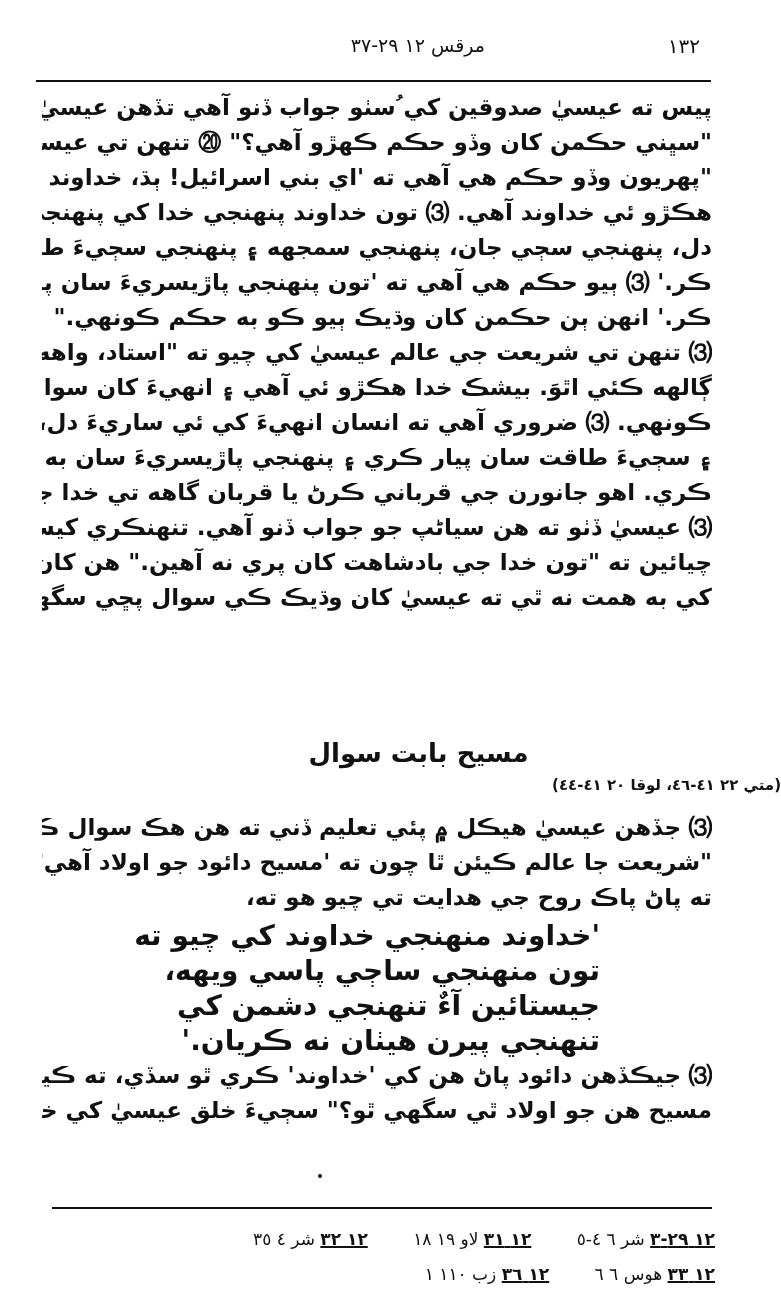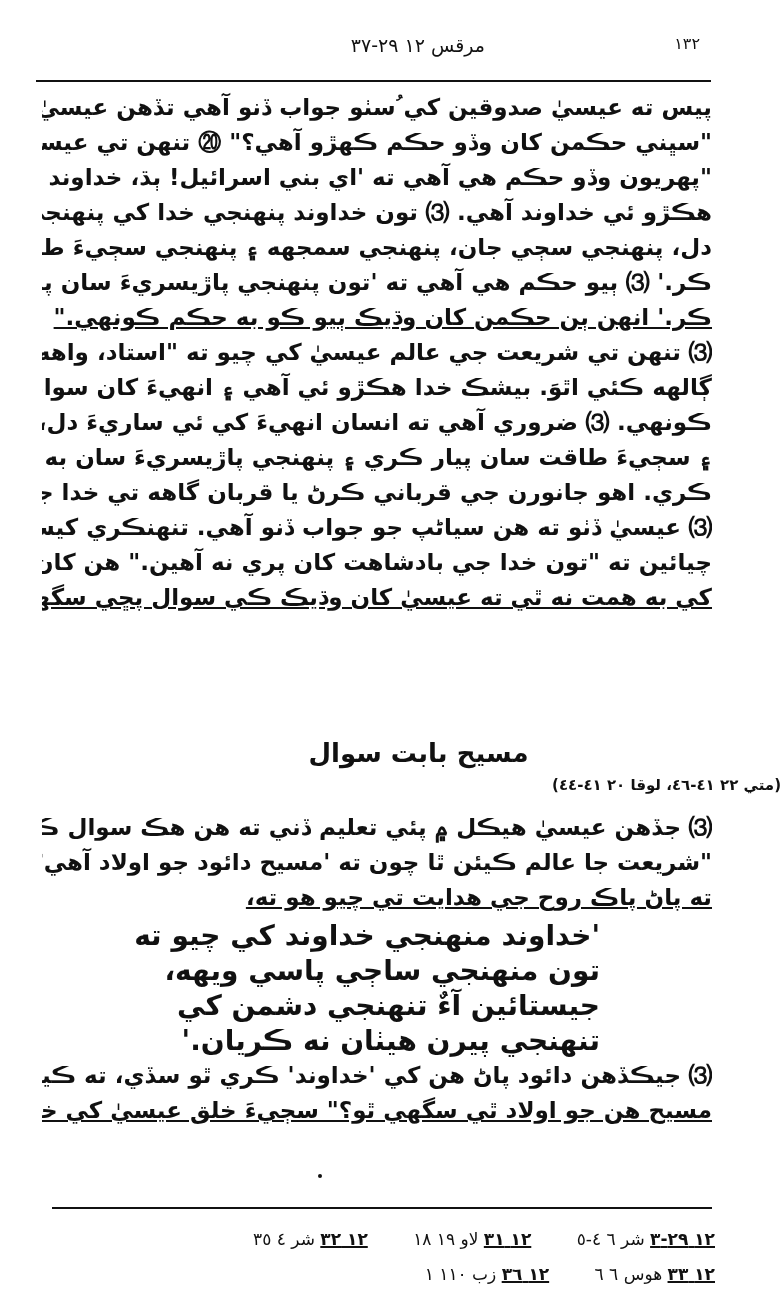--- a/index.html
+++ b/index.html
@@ -2,30 +2,30 @@
 <html><head>
 <meta charset="utf-8">
 <style>
   html, body { margin: 0; padding: 0; background: #ffffff; }
   body {
     width: 781px; height: 1305px; position: relative; overflow: hidden;
     font-family: "DejaVu Sans", sans-serif; color: #111;
   }
   .page { position: absolute; left: 0; top: 0; width: 781px; height: 1305px; }
   .header { position: absolute; top: 30px; left: 40px; width: 670px; height: 40px; direction: rtl; }
-  .page-num { position: absolute; right: 10px; top: 4px; font-size: 16px; margin-left: 14px; }
+  .page-num { position: absolute; right: 10px; top: 4px; font-size: 20px; margin-left: 14px; }
   .running-head { position: absolute; right: 225px; top: 4px; font-size: 19px; }
   .rule-top { position: absolute; left: 36px; top: 80px; width: 675px; height: 2px; background: #111; }
   .body-text {
     position: absolute; top: 90px; left: 42px; width: 670px;
     direction: rtl; text-align: justify; font-size: 23px; line-height: 35px;
     font-weight: bold;
   }
   .line { display: block; white-space: nowrap; overflow: hidden; height: 35px; text-align-last: justify; }
-  .line.last { text-align-last: right; text-decoration: underline; }
+  .line.last { text-align-last: right; }
   .section-title { position: absolute; top: 738px; left: 0; width: 781px; text-align: center; direction: rtl; font-size: 26px; font-weight: bold; margin-left: 28px; }
   .section-refs { position: absolute; top: 776px; left: 0; width: 781px; direction: rtl; font-size: 15px; font-weight: bold; }
   .body2 { top: 810px; }
   .poem { position: absolute; top: 918px; left: 300px; width: 300px; direction: rtl; font-size: 28px; line-height: 35px; font-weight: bold; }
   .poem .pline { display: block; white-space: nowrap; height: 35px; }
   .body3 { top: 1058px; }
   .dot { position: absolute; left: 318px; top: 1174px; width: 4px; height: 4px; background: #111; border-radius: 50%; }
   .rule-bottom { position: absolute; left: 52px; top: 1207px; width: 660px; height: 2px; background: #111; }
   .refs { position: absolute; top: 1222px; right: 66px; width: 600px; direction: rtl; font-size: 17px; line-height: 35px; }
   .ref-row { display: block; white-space: nowrap; }

